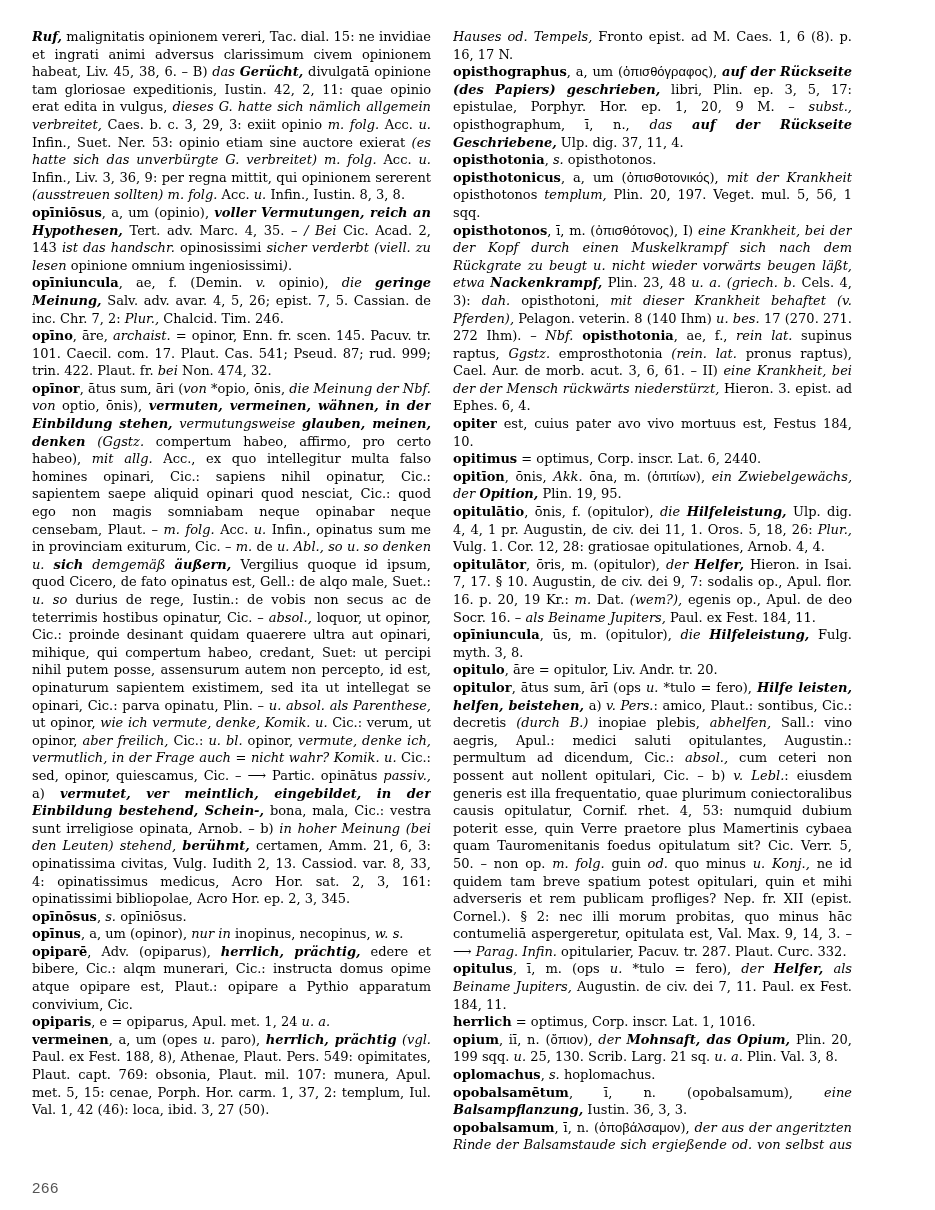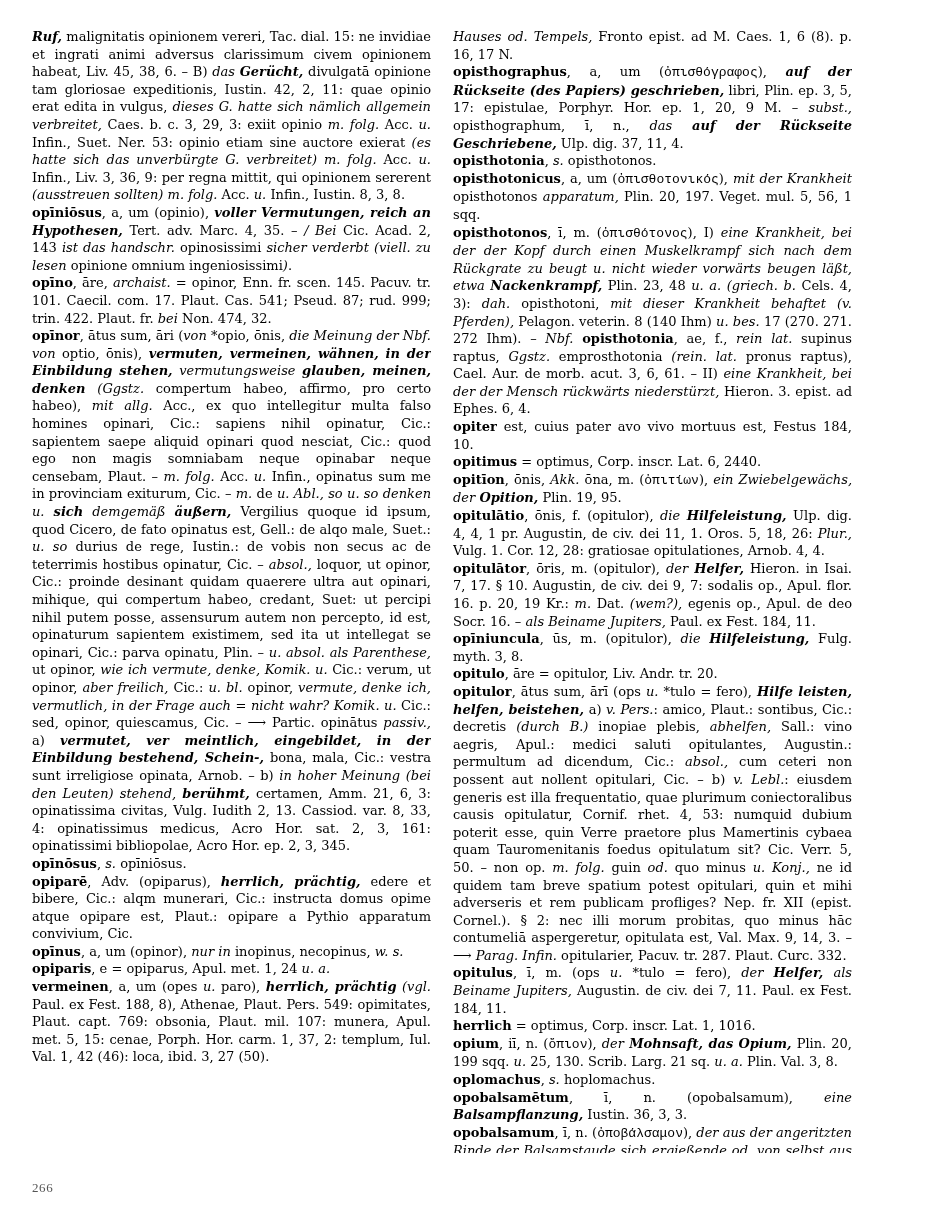--- a/index.html
+++ b/index.html
@@ -52,74 +52,75 @@
     padding: 0;
   }
   
   b, .hw {
     font-weight: bold;
   }
   i, .it {
     font-style: italic;
   }
   .grk {
-    font-family: Liberation Mono, monospace;
+    font-family: Liberation Sans, sans-serif;
   }
   .folio {
     position: absolute;
     left: 32px;
     bottom: 14px;
-    font-size: 13px;
+    font-size: 15px;
     color: #555555;
-    font-family: Liberation Serif, serif;
+    font-family: Liberation Sans, sans-serif;
     letter-spacing: 0.6px;
   }
   
   .col .entry:last-child { }
 </style>
 </head>
 <body>
 
 <div id="page">
 
   <div class="columns">
 
     <div class="col">
 
       <p class="cont"><b><i>Ruf,</i></b> malignitatis opinionem vereri, Tac. dial. 15: ne invidiae et ingrati animi adversus clarissimum civem opinionem habeat, Liv. 45, 38, 6. – B) <i>das</i> <b><i>Gerücht,</i></b> divulgatā opinione tam gloriosae expeditionis, Iustin. 42, 2, 11: quae opinio erat edita in vulgus, <i>dieses G. hatte sich nämlich allgemein verbreitet,</i> Caes. b. c. 3, 29, 3: exiit opinio <i>m. folg.</i> Acc. <i>u.</i> Infin., Suet. Ner. 53: opinio etiam sine auctore exierat <i>(es hatte sich das unverbürgte G. verbreitet) m. folg.</i> Acc. <i>u.</i> Infin., Liv. 3, 36, 9: per regna mittit, qui opinionem sererent <i>(ausstreuen sollten) m. folg.</i> Acc. <i>u.</i> Infin., Iustin. 8, 3, 8.</p>
 
       <p class="entry"><b>opīniōsus</b>, a, um (opinio), <b><i>voller Vermutungen, reich an Hypothesen,</i></b> Tert. adv. Marc. 4, 35. – <i>/ Bei</i> Cic. Acad. 2, 143 <i>ist das handschr.</i> opinosissimi <i>sicher verderbt (viell. zu lesen</i> opinione omnium ingeniosissimi<i>)</i>.</p>
 
+      <p class="entry"><b>opīniuncula</b>, ae, f. (Demin. <i>v.</i> opinio), <i>die</i> <b><i>geringe Meinung,</i></b> Salv. adv. avar. 4, 5, 26; epist. 7, 5. Cassian. de inc. Chr. 7, 2: <i>Plur.,</i> Chalcid. Tim. 246.</p>
 
       <p class="entry"><b>opīno</b>, āre, <i>archaist.</i> = opinor, Enn. fr. scen. 145. Pacuv. tr. 101. Caecil. com. 17. Plaut. Cas. 541; Pseud. 87; rud. 999; trin. 422. Plaut. fr. <i>bei</i> Non. 474, 32.</p>
 
       <p class="entry"><b>opīnor</b>, ātus sum, āri (<i>von</i> *opio, ōnis, <i>die Meinung der Nbf. von</i> optio, ōnis), <b><i>vermuten, vermeinen, wähnen, in der Einbildung stehen,</i></b> <i>vermutungsweise</i> <b><i>glauben, meinen, denken</i></b> <i>(Ggstz.</i> compertum habeo, affirmo, pro certo habeo), <i>mit allg.</i> Acc., ex quo intellegitur multa falso homines opinari, Cic.: sapiens nihil opinatur, Cic.: sapientem saepe aliquid opinari quod nesciat, Cic.: quod ego non magis somniabam neque opinabar neque censebam, Plaut. – <i>m. folg.</i> Acc. <i>u.</i> Infin., opinatus sum me in provinciam exiturum, Cic. – <i>m.</i> de <i>u. Abl., so u. so denken u.</i> <b><i>sich</i></b> <i>demgemäß</i> <b><i>äußern,</i></b> Vergilius quoque id ipsum, quod Cicero, de fato opinatus est, Gell.: de alqo male, Suet.: <i>u. so</i> durius de rege, Iustin.: de vobis non secus ac de teterrimis hostibus opinatur, Cic. – <i>absol.,</i> loquor, ut opinor, Cic.: proinde desinant quidam quaerere ultra aut opinari, mihique, qui compertum habeo, credant, Suet: ut percipi nihil putem posse, assensurum autem non percepto, id est, opinaturum sapientem existimem, sed ita ut intellegat se opinari, Cic.: parva opinatu, Plin. – <i>u. absol. als Parenthese,</i> ut opinor, <i>wie ich vermute, denke, Komik. u.</i> Cic.: verum, ut opinor, <i>aber freilich,</i> Cic.: <i>u. bl.</i> opinor, <i>vermute, denke ich, vermutlich, in der Frage auch = nicht wahr? Komik. u.</i> Cic.: sed, opinor, quiescamus, Cic. – ⟶ Partic. opinātus <i>passiv.,</i> a) <b><i>vermutet, ver meintlich, eingebildet, in der Einbildung bestehend, Schein-,</i></b> bona, mala, Cic.: vestra sunt irreligiose opinata, Arnob. – b) <i>in hoher Meinung (bei den Leuten) stehend,</i> <b><i>berühmt,</i></b> certamen, Amm. 21, 6, 3: opinatissima civitas, Vulg. Iudith 2, 13. Cassiod. var. 8, 33, 4: opinatissimus medicus, Acro Hor. sat. 2, 3, 161: opinatissimi bibliopolae, Acro Hor. ep. 2, 3, 345.</p>
 
       <p class="entry"><b>opīnōsus</b>, <i>s.</i> opīniōsus.</p>
 
+      <p class="entry"><b>opīnus</b>, a, um (opinor), <i>nur in</i> inopinus, necopinus, <i>w. s.</i></p>
+
       <p class="entry"><b>opiparē</b>, Adv. (opiparus), <b><i>herrlich, prächtig,</i></b> edere et bibere, Cic.: alqm munerari, Cic.: instructa domus opime atque opipare est, Plaut.: opipare a Pythio apparatum convivium, Cic.</p>
-
-      <p class="entry"><b>opīnus</b>, a, um (opinor), <i>nur in</i> inopinus, necopinus, <i>w. s.</i></p>
 
       <p class="entry"><b>opiparis</b>, e = opiparus, Apul. met. 1, 24 <i>u. a.</i></p>
 
       <p class="entry"><b>vermeinen</b>, a, um (opes <i>u.</i> paro), <b><i>herrlich, prächtig</i></b> <i>(vgl.</i> Paul. ex Fest. 188, 8), Athenae, Plaut. Pers. 549: opimitates, Plaut. capt. 769: obsonia, Plaut. mil. 107: munera, Apul. met. 5, 15: cenae, Porph. Hor. carm. 1, 37, 2: templum, Iul. Val. 1, 42 (46): loca, ibid. 3, 27 (50).</p>
 
 
     </div>
 
     <div class="col">
 
       <p class="cont"><i>Hauses od. Tempels,</i> Fronto epist. ad M. Caes. 1, 6 (8). p. 16, 17 N.</p>
 
       <p class="entry"><b>opisthographus</b>, a, um (<span class="grk">ὀπισθόγραφος</span>), <b><i>auf der Rückseite (des Papiers) geschrieben,</i></b> libri, Plin. ep. 3, 5, 17: epistulae, Porphyr. Hor. ep. 1, 20, 9 M. – <i>subst.,</i> opisthographum, ī, n., <i>das</i> <b><i>auf der Rückseite Geschriebene,</i></b> Ulp. dig. 37, 11, 4.</p>
 
       <p class="entry"><b>opisthotonia</b>, <i>s.</i> opisthotonos.</p>
 
-      <p class="entry"><b>opisthotonicus</b>, a, um (<span class="grk">ὀπισθοτονικός</span>), <i>mit der Krankheit</i> opisthotonos <i>apparatum,</i> Plin. 20, 197. Veget. mul. 5, 56, 1 sqq.</p>
+      <p class="entry"><b>opisthotonicus</b>, a, um (<span class="grk">ὀπισθοτονικός</span>), <i>mit der Krankheit</i> opisthotonos <i>templum,</i> Plin. 20, 197. Veget. mul. 5, 56, 1 sqq.</p>
 
       <p class="entry"><b>opisthotonos</b>, ī, m. (<span class="grk">ὀπισθότονος</span>), I) <i>eine Krankheit, bei der der Kopf durch einen Muskelkrampf sich nach dem Rückgrate zu beugt u. nicht wieder vorwärts beugen läßt, etwa</i> <b><i>Nackenkrampf,</i></b> Plin. 23, 48 <i>u. a. (griech. b.</i> Cels. 4, 3): <i>dah.</i> opisthotoni, <i>mit dieser Krankheit behaftet (v. Pferden),</i> Pelagon. veterin. 8 (140 Ihm) <i>u. bes.</i> 17 (270. 271. 272 Ihm). – <i>Nbf.</i> <b>opisthotonia</b>, ae, f., <i>rein lat.</i> supinus raptus, <i>Ggstz.</i> emprosthotonia <i>(rein. lat.</i> pronus raptus), Cael. Aur. de morb. acut. 3, 6, 61. – II) <i>eine Krankheit, bei der der Mensch rückwärts niederstürzt,</i> Hieron. 3. epist. ad Ephes. 6, 4.</p>
 
       <p class="entry"><b>opiter</b> est, cuius pater avo vivo mortuus est, Festus 184, 10.</p>
 
       <p class="entry"><b>opitimus</b> = optimus, Corp. inscr. Lat. 6, 2440.</p>
 
       <p class="entry"><b>opitīon</b>, ōnis, <i>Akk.</i> ōna, m. (<span class="grk">ὀπιτίων</span>), <i>ein Zwiebelgewächs, der</i> <b><i>Opition,</i></b> Plin. 19, 95.</p>
 
       <p class="entry"><b>opitulātio</b>, ōnis, f. (opitulor), <i>die</i> <b><i>Hilfeleistung,</i></b> Ulp. dig. 4, 4, 1 pr. Augustin, de civ. dei 11, 1. Oros. 5, 18, 26: <i>Plur.,</i> Vulg. 1. Cor. 12, 28: gratiosae opitulationes, Arnob. 4, 4.</p>

